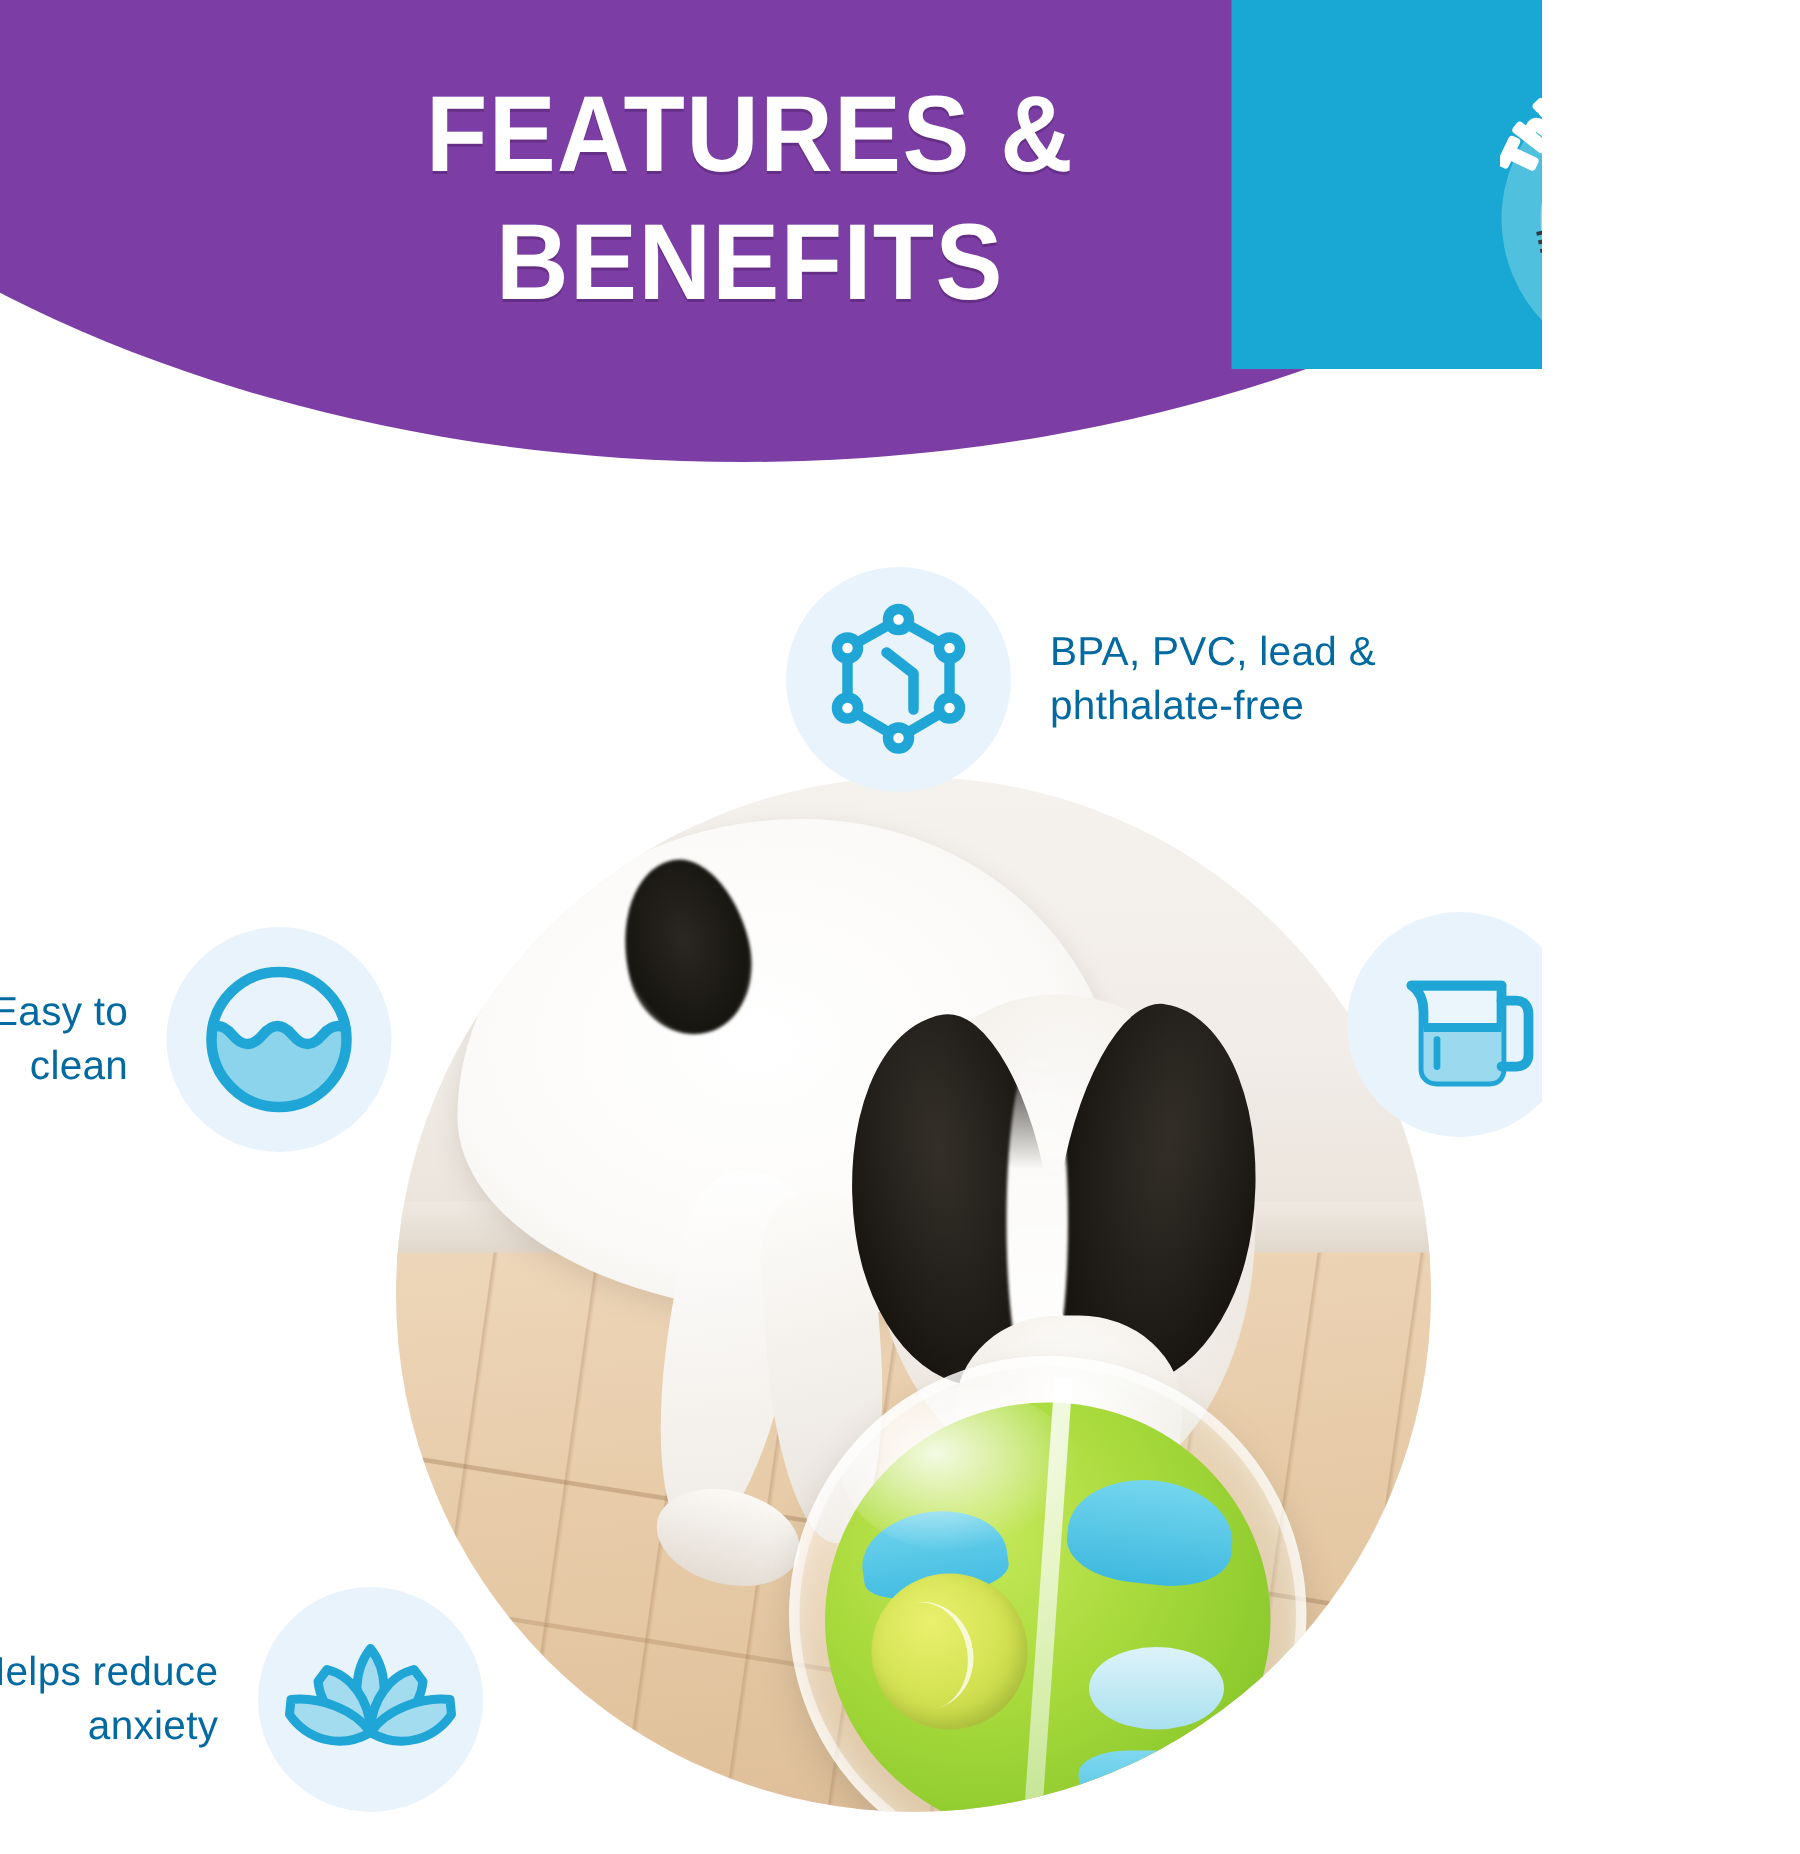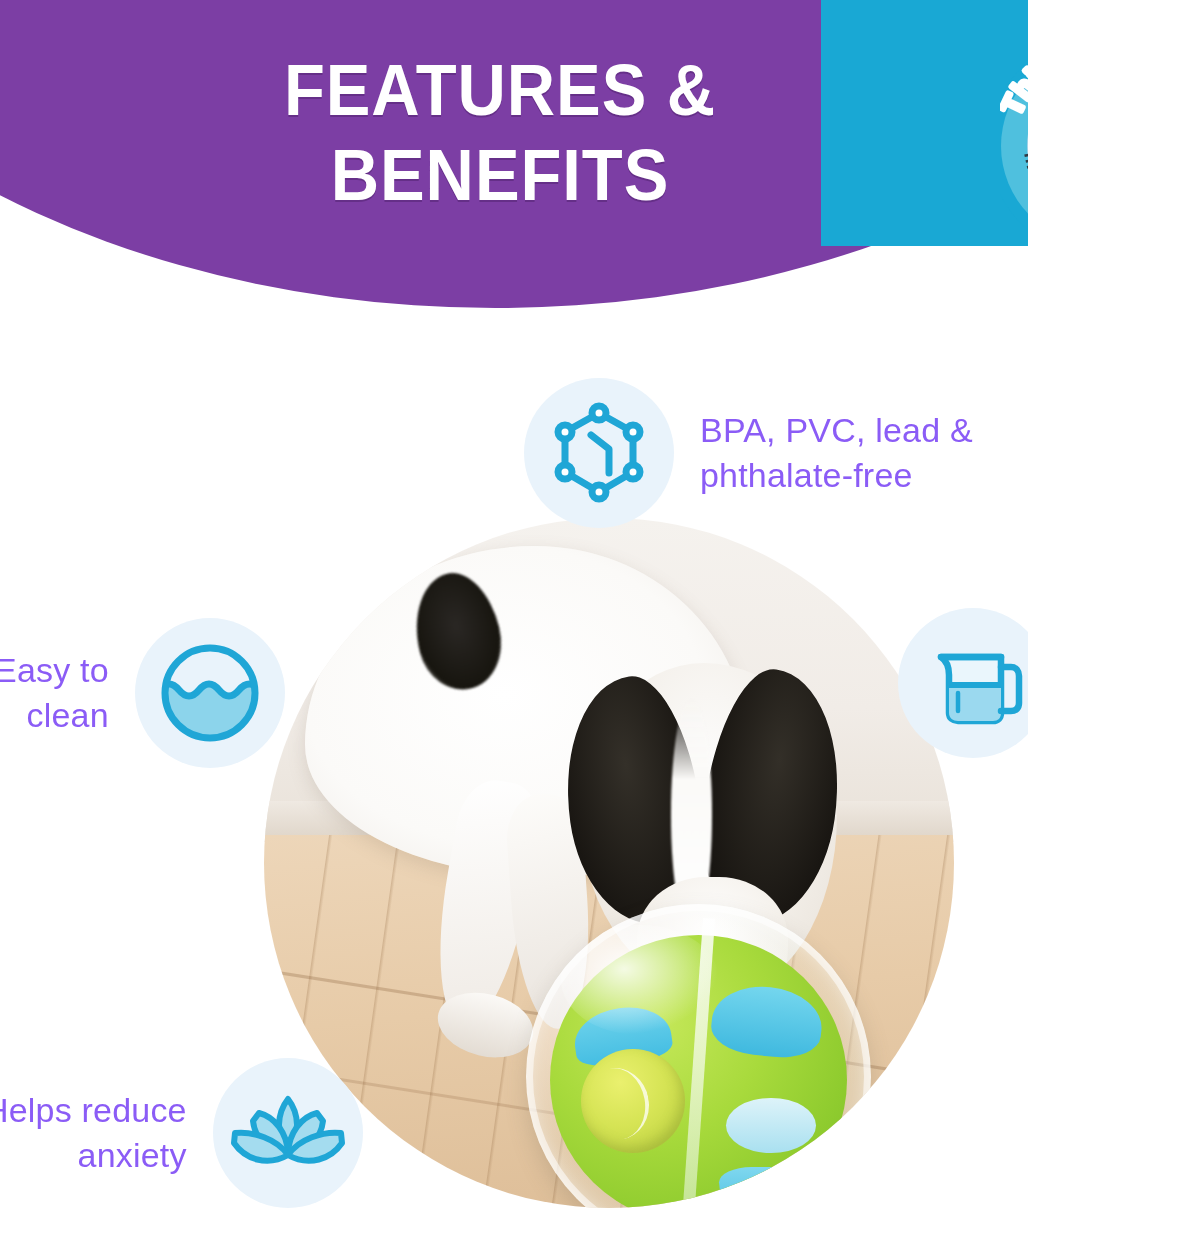--- a/index.html
+++ b/index.html
@@ -224,22 +224,22 @@
 
   
   .feature{position:absolute;display:flex;align-items:center;z-index:3;}
   .fcircle{
     width:150px;height:150px;border-radius:50%;
     background:#E9F3FB;
     display:flex;align-items:center;justify-content:center;
     flex:0 0 150px;
   }
   .flabel{
-    color:#8b5cf6;
-    font-size:34px;
+    color:#0369a1;
+    font-size:27px;
     line-height:1.32;
     font-weight:400;
     letter-spacing:.2px;
     white-space:pre-line;
   }
   .flabel.right{margin-left:26px;text-align:left;}
   .flabel.left{margin-right:26px;text-align:right;}
 
   .f-bpa{left:524px; top:378px;}
   .f-easy{left:-6px; top:618px;}

